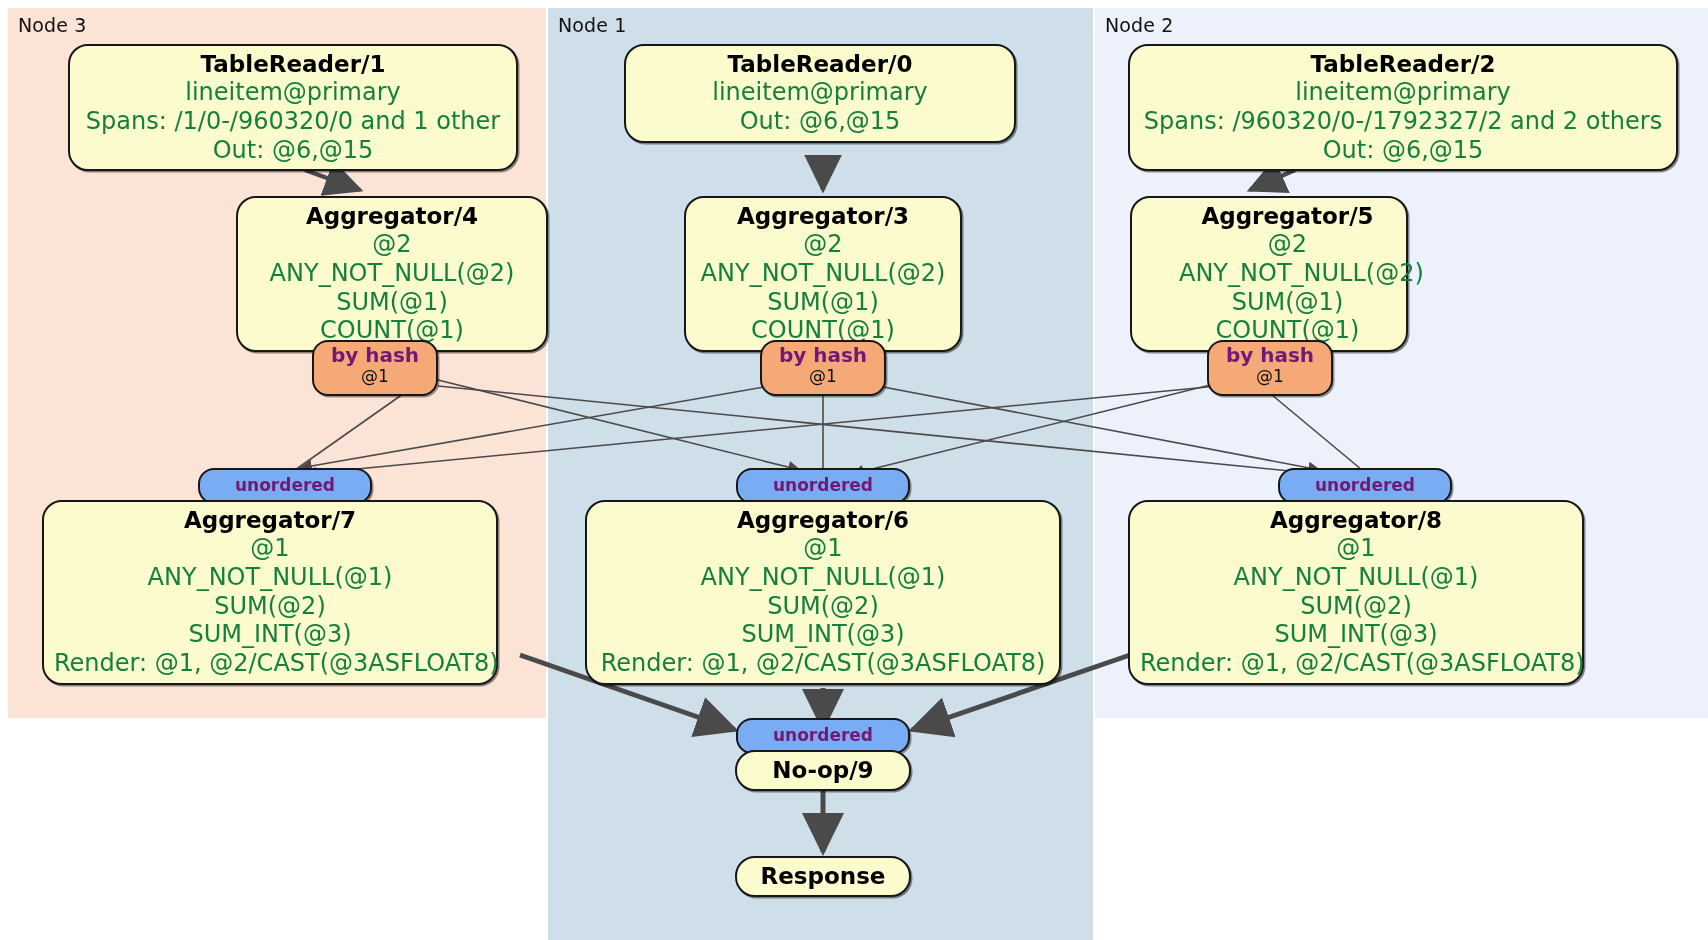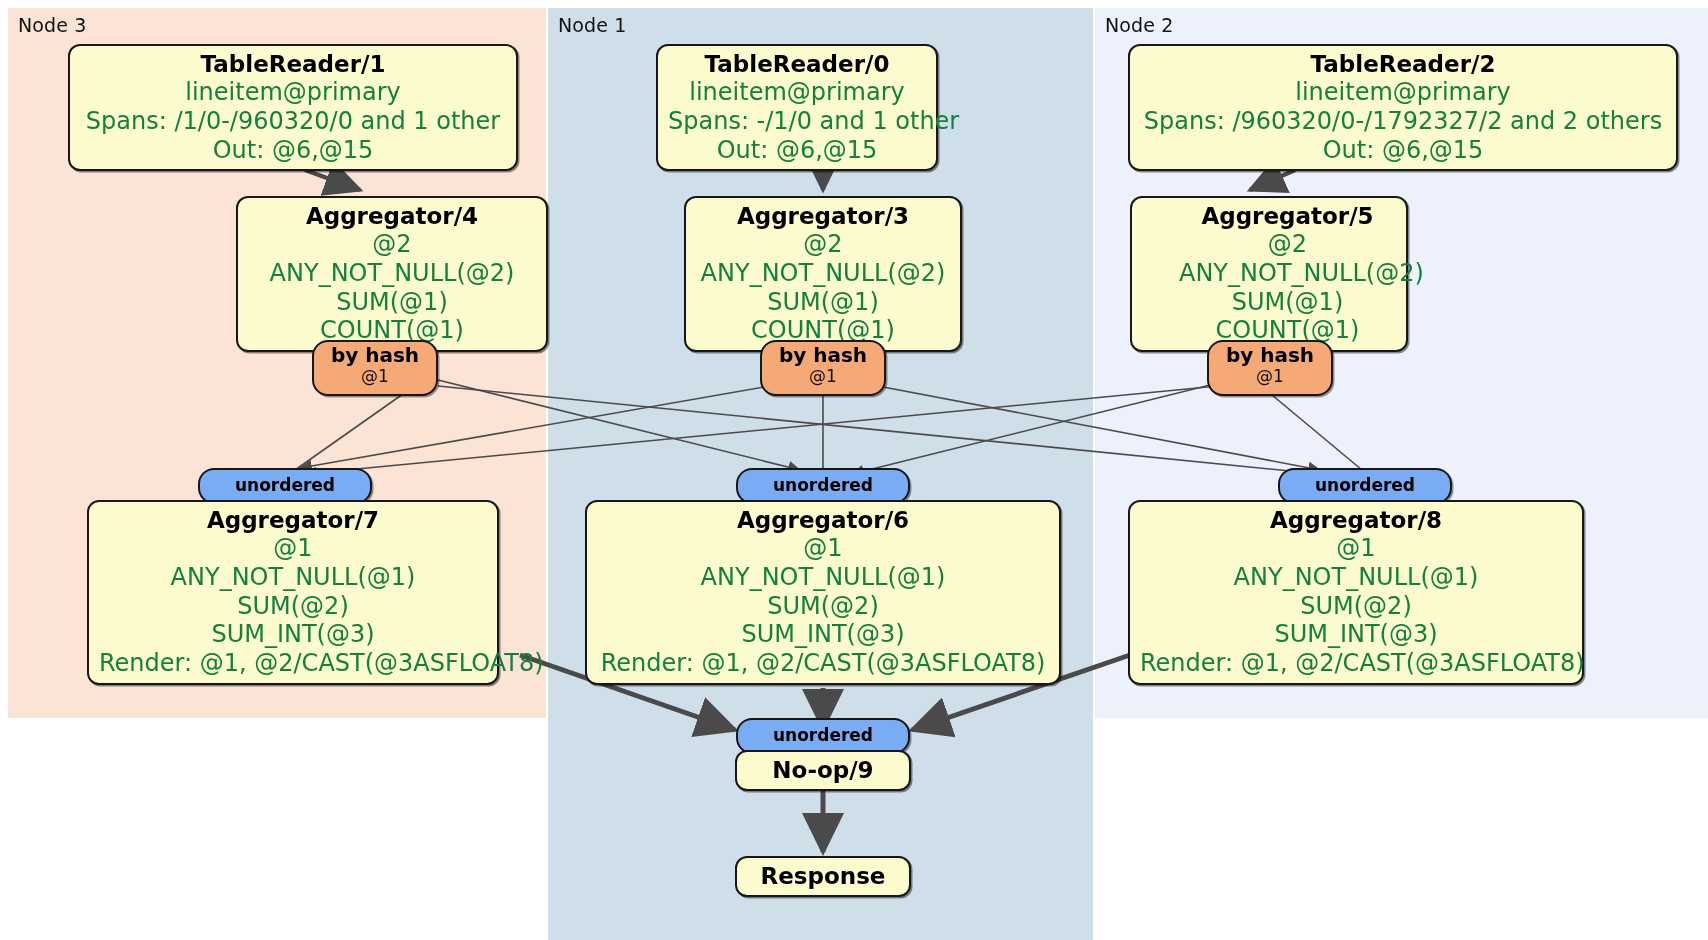--- a/index.html
+++ b/index.html
@@ -13,35 +13,35 @@
   #panel-node1{left:548px;top:8px;  width:545px; height:932px; background:#cfdfea;}
   #panel-node2{left:1095px;top:8px; width:613px; height:710px; background:#ecf1fb;}
   .node-label{position:absolute;left:10px;top:6px;font-size:19px;color:#111;
               letter-spacing:.1px;white-space:nowrap;}
 
   
   #edges{position:absolute;left:0;top:0;width:1708px;height:940px;overflow:visible;}
 
   
   .box{position:absolute;box-sizing:border-box;background:#fbfbcd;
-       border:2px solid #17171a;border-radius:12px;
+       border:2px solid #17171a;border-radius:20px;
        box-shadow:1.5px 1.5px 0 rgba(0,0,0,.45);
        text-align:center;padding:4px 10px 5px;}
   .box .ttl{font-size:23px;font-weight:bold;color:#000;line-height:1.22;
             white-space:nowrap;}
   .box .ln{font-size:24px;color:#15803d;line-height:1.2;white-space:nowrap;}
 
   
   .pill{position:absolute;box-sizing:border-box;border:2px solid #17171a;
         border-radius:16px;text-align:center;
         box-shadow:1.5px 1.5px 0 rgba(0,0,0,.4);}
   .pill.hash{background:#f4a977;padding-top:2px;}
   .pill.unord{background:#7aacf4;display:flex;align-items:center;
               justify-content:center;}
-  .pill .p1{font-size:20px;font-weight:bold;color:#000000;line-height:1.15;
+  .pill .p1{font-size:20px;font-weight:bold;color:#701a75;line-height:1.15;
             white-space:nowrap;}
   .pill .p2{font-size:17px;color:#111;line-height:1.15;white-space:nowrap;}
   .pill.unord .p1{font-size:17px;}
 </style>
 </head>
 <body>
 
 <div id="stage">
 
   <div class="node-panel" id="panel-node3">
@@ -94,24 +94,23 @@
     </g>
   </svg>
 
   <div class="box" style="left:68px;top:44px;width:450px;">
     <div class="ttl">TableReader/1</div>
     <div class="ln">lineitem@primary</div>
     <div class="ln">Spans: /1/0-/960320/0 and 1 other</div>
     <div class="ln">Out: @6,@15</div>
   </div>
 
-  <div class="box" style="left:656px;top:44px;width:282px;">
+  <div class="box" style="left:624px;top:44px;width:392px;">
     <div class="ttl">TableReader/0</div>
     <div class="ln">lineitem@primary</div>
-    <div class="ln">Spans: -/1/0 and 1 other</div>
     <div class="ln">Out: @6,@15</div>
   </div>
 
   <div class="box" style="left:1128px;top:44px;width:550px;">
     <div class="ttl">TableReader/2</div>
     <div class="ln">lineitem@primary</div>
     <div class="ln">Spans: /960320/0-/1792327/2 and 2 others</div>
     <div class="ln">Out: @6,@15</div>
   </div>
 
@@ -155,21 +154,21 @@
   <div class="pill unord" style="left:198px;top:468px;width:174px;height:36px;">
     <div class="p1">unordered</div>
   </div>
   <div class="pill unord" style="left:736px;top:468px;width:174px;height:36px;">
     <div class="p1">unordered</div>
   </div>
   <div class="pill unord" style="left:1278px;top:468px;width:174px;height:36px;">
     <div class="p1">unordered</div>
   </div>
 
-  <div class="box" style="left:42px;top:500px;width:412px;margin-left:45px;">
+  <div class="box" style="left:42px;top:500px;width:456px;">
     <div class="ttl">Aggregator/7</div>
     <div class="ln">@1</div>
     <div class="ln">ANY_NOT_NULL(@1)</div>
     <div class="ln">SUM(@2)</div>
     <div class="ln">SUM_INT(@3)</div>
     <div class="ln">Render: @1, @2/CAST(@3ASFLOAT8)</div>
   </div>
 
   <div class="box" style="left:585px;top:500px;width:476px;">
     <div class="ttl">Aggregator/6</div>

